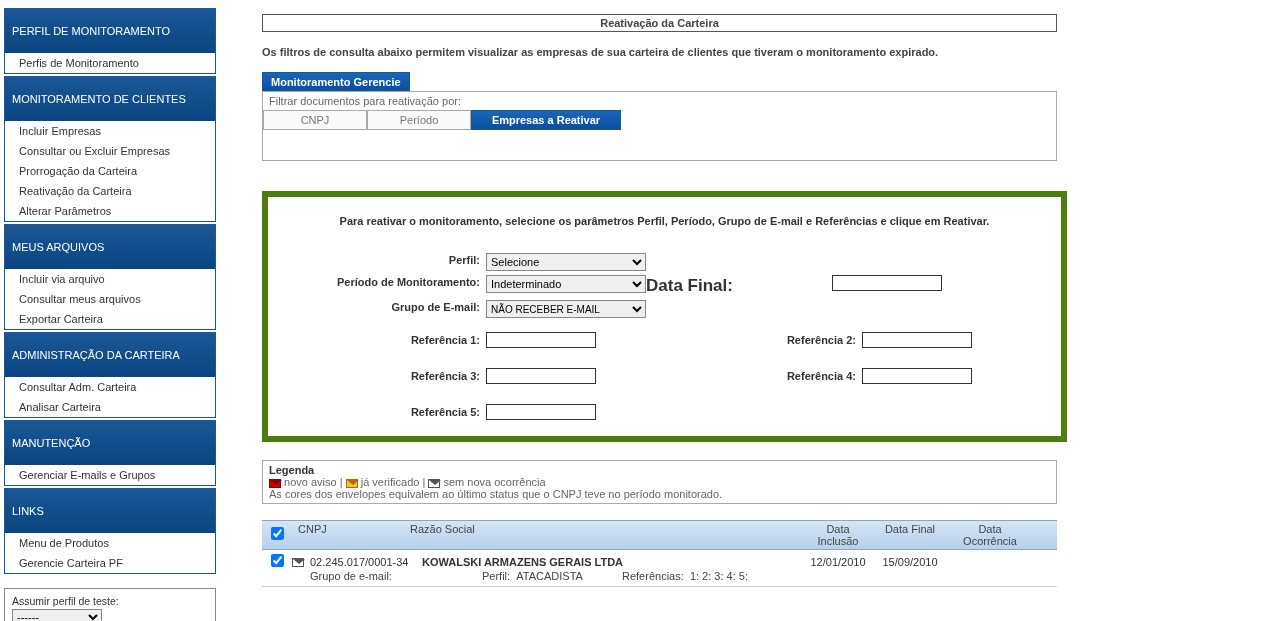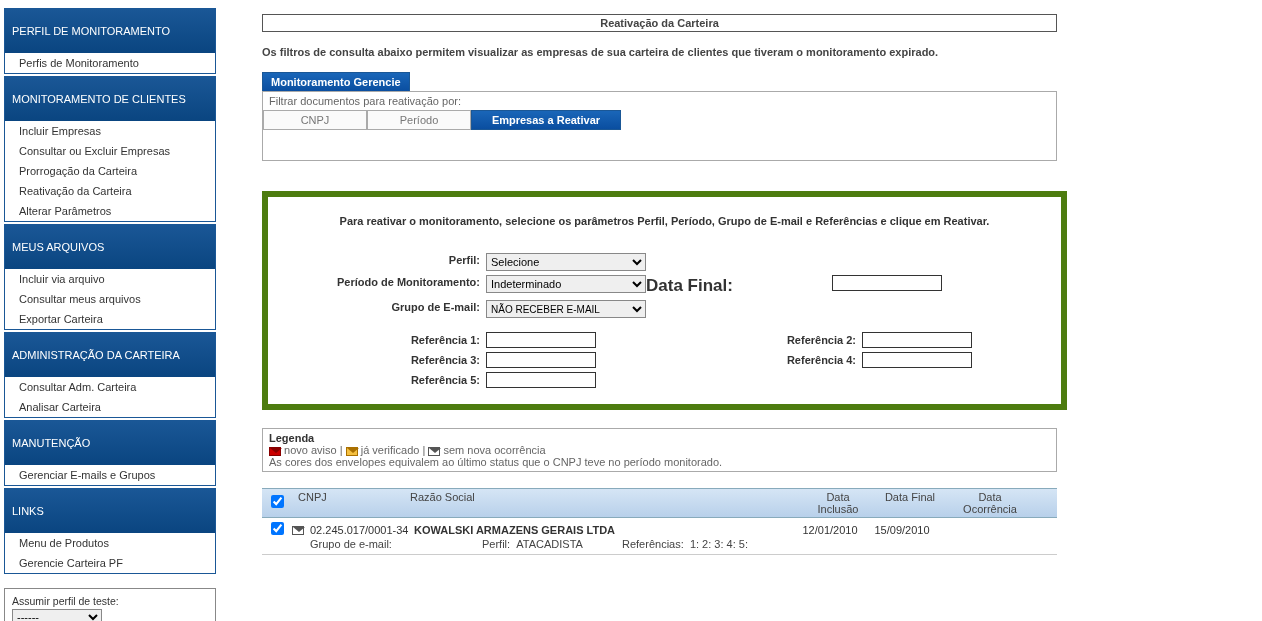--- a/index.html
+++ b/index.html
@@ -21,21 +21,21 @@
 .tabs-row { display: flex; }
 .tab-btn { border: 1px solid #aaa; padding: 3px 0; width: 104px; text-align: center; color: #777; cursor: pointer; background: #fafafa; font-size: 11px; }
 .tab-btn.active { background: linear-gradient(#1a66b8, #0a4ea0); color: #fff; font-weight: bold; border-color: #1a5796; width: 150px; }
 .form-box { border: 6px solid #4d7c0f; width: 805px; margin-top: 30px; padding: 18px 18px 16px; }
 .form-desc { text-align: center; font-weight: bold; color: #333; margin-bottom: 26px; font-size: 11px; }
 .form-row { display: flex; margin-bottom: 4px; }
 .form-label { width: 200px; text-align: right; font-weight: bold; padding-right: 6px; color: #333; font-size: 11px; padding-top:1px; }
 .form-select { width: 160px; border: 1px solid #888; font-size: 11px; height: 18px; }
 .form-label2 { width: 186px; text-align: left; font-weight: bold; padding-right: 6px; color: #333; font-size:17px; padding-top:1px;}
 .form-input { width: 110px; border: 1px solid #333; height: 16px; font-size:11px; }
-.ref-grid { display: grid; grid-template-columns: 200px 130px 246px 130px; row-gap: 4px; margin-top: 14px; align-items:center;}
+.ref-grid { display: grid; grid-template-columns: 200px 130px 246px 130px; row-gap: 20px; margin-top: 14px; align-items:center;}
 .ref-grid .lbl { text-align: right; font-weight: bold; padding-right: 6px; font-size:11px; }
 .ref-grid input { border: 1px solid #333; width: 110px; height:16px; font-size:11px;}
 .legend-box { border: 1px solid #aaa; width: 795px; margin-top: 18px; padding: 3px 6px; color: #666; font-size: 11px; }
 .legend-title { font-weight: bold; color: #333; }
 .env-icon { display:inline-block; width:12px; height:9px; border:1px solid #555; position:relative; vertical-align:middle; }
 .env-icon::before { content:''; position:absolute; top:0; left:0; right:0; border-left:6px solid transparent; border-right:6px solid transparent; border-top:5px solid #555;}
 .env-red { background:#c00; border-color:#800;}
 .env-red::before{ border-top-color:#800;}
 .env-yellow { background:#f5c040; border-color:#aa7000;}
 .env-yellow::before{ border-top-color:#aa7000;}
@@ -45,21 +45,21 @@
 .th { padding: 2px 6px; text-align:left; }
 .th-chk { width: 30px; text-align:center; }
 .th-cnpj { width: 112px; }
 .th-razao { width: 398px; }
 .th-data { width: 72px; text-align:center; line-height:1.1; }
 .th-data3 { width: 88px; text-align:center; }
 .header-chk { margin-top:4px; }
 .data-row1 { display: flex; align-items:center; padding: 4px 0 0; font-size:11px; }
 .cell-chk { width: 30px; text-align:center; }
 .cell-icon { width: 18px; }
-.cell-cnpj { width: 104px; color:#333; }
+.cell-cnpj { width: 112px; color:#333; }
 .cell-razao { width: 380px; font-weight:bold; }
 .cell-d { width: 72px; text-align:center; }
 .data-row2 { display:flex; font-size:11px; padding: 1px 0 4px 48px; color:#444; border-bottom:1px solid #ccc; }
 .data-row2 .g { width:172px; }
 .data-row2 .p { width:140px; }
 .data-row2 .r { }
 input[type=checkbox]{ width:13px; height:13px; }
 </style>
 </head>
 <body>

